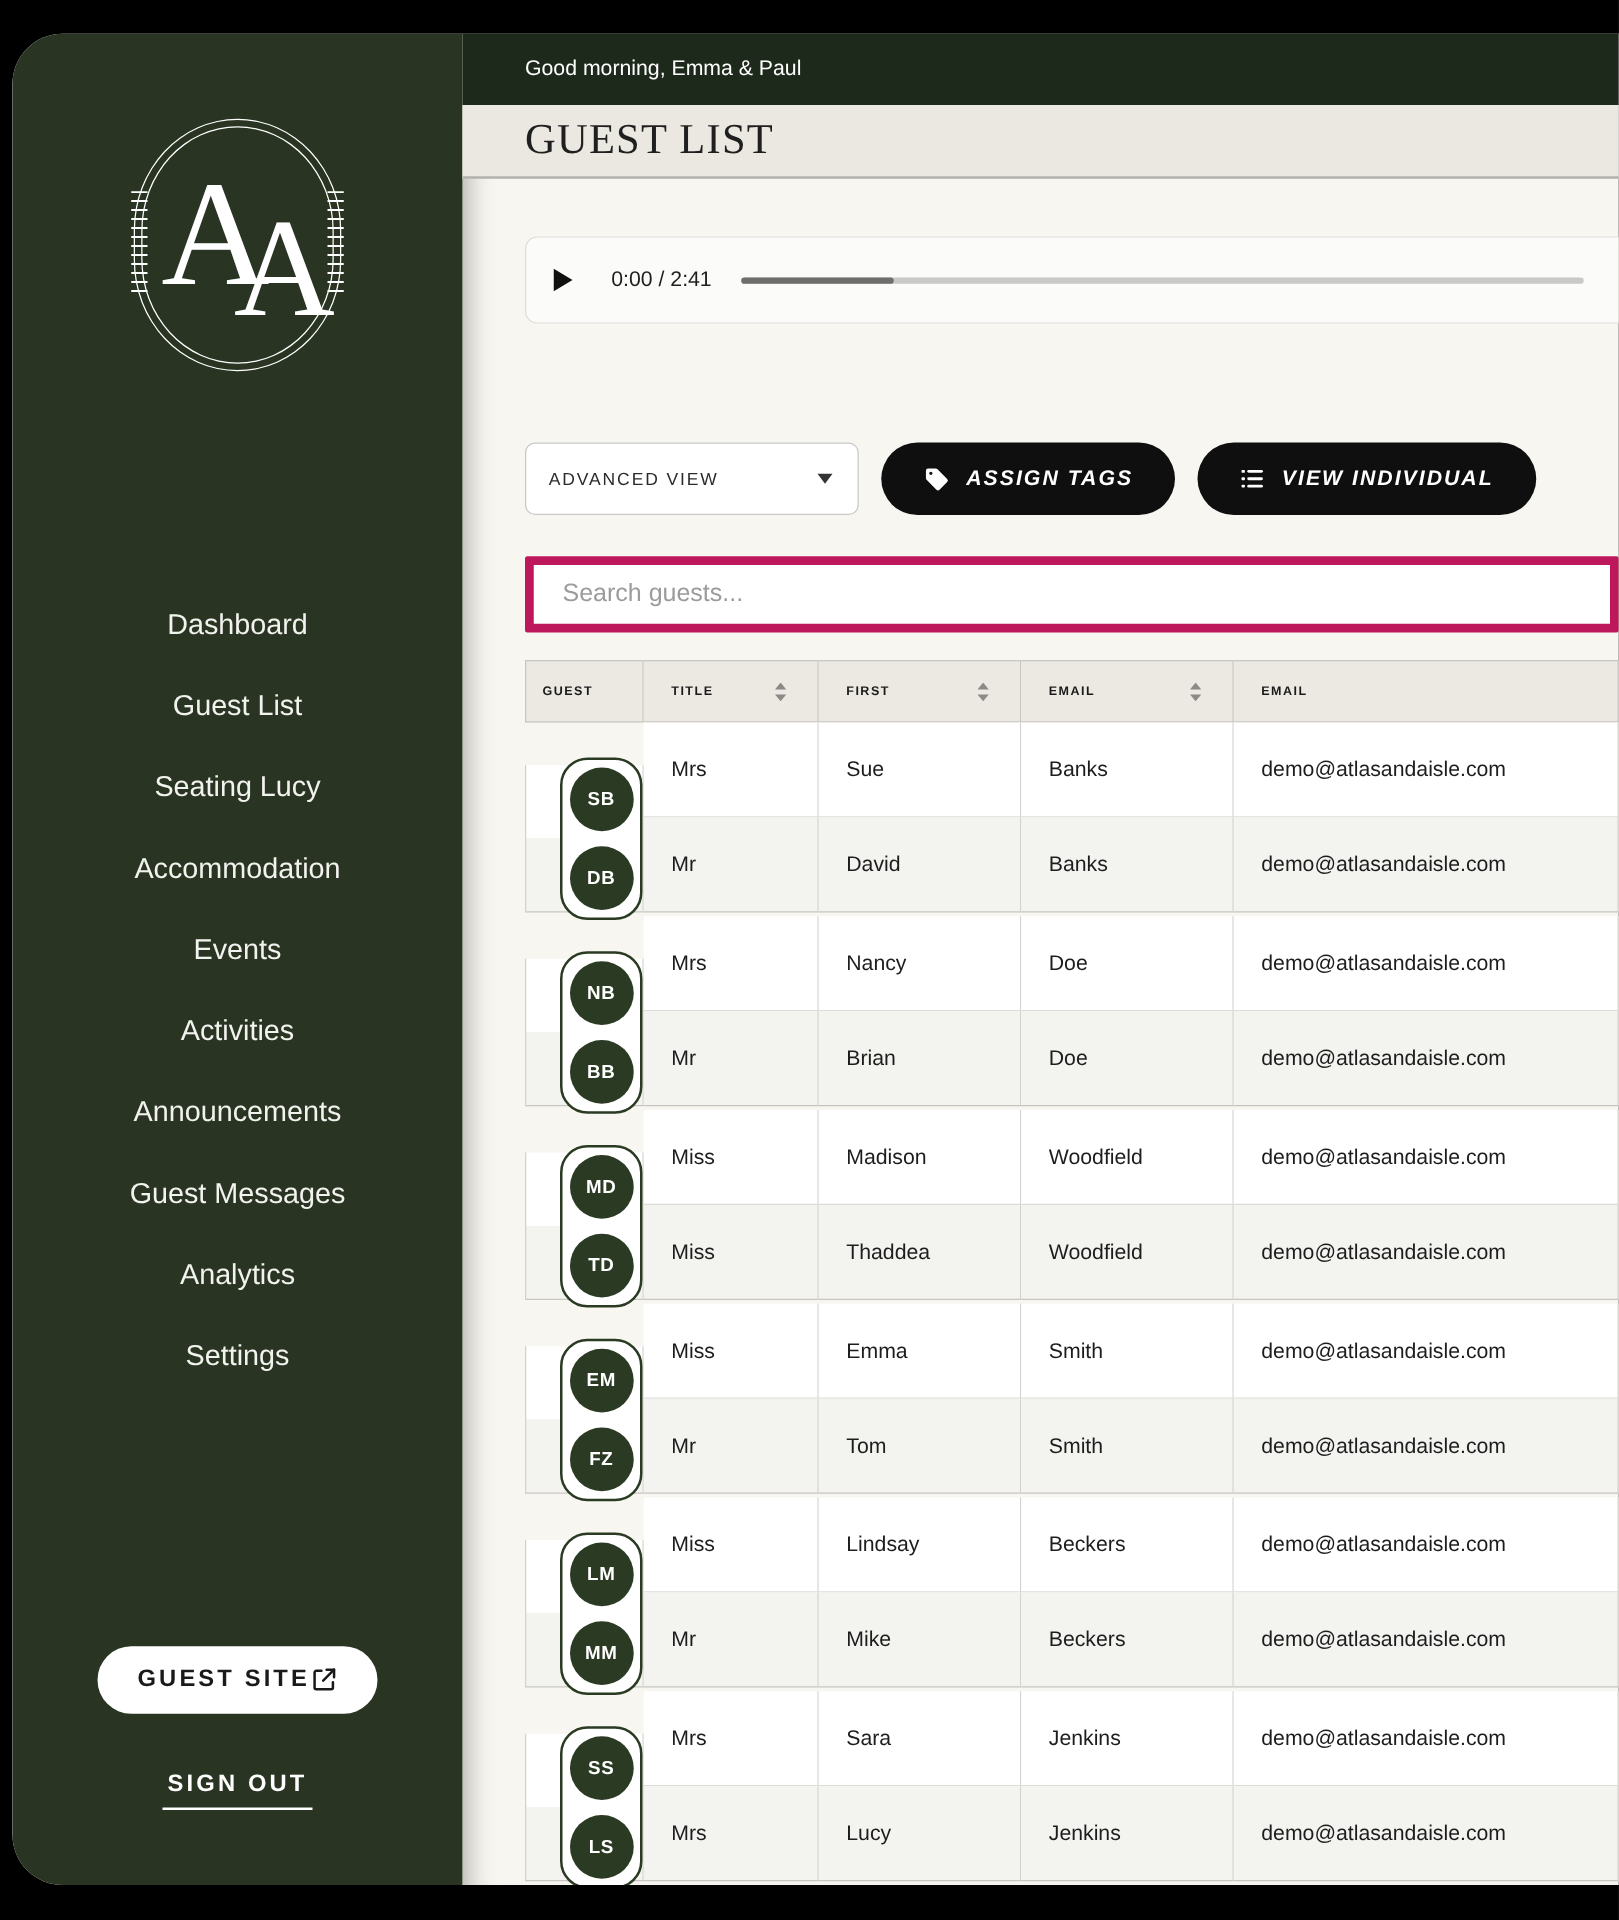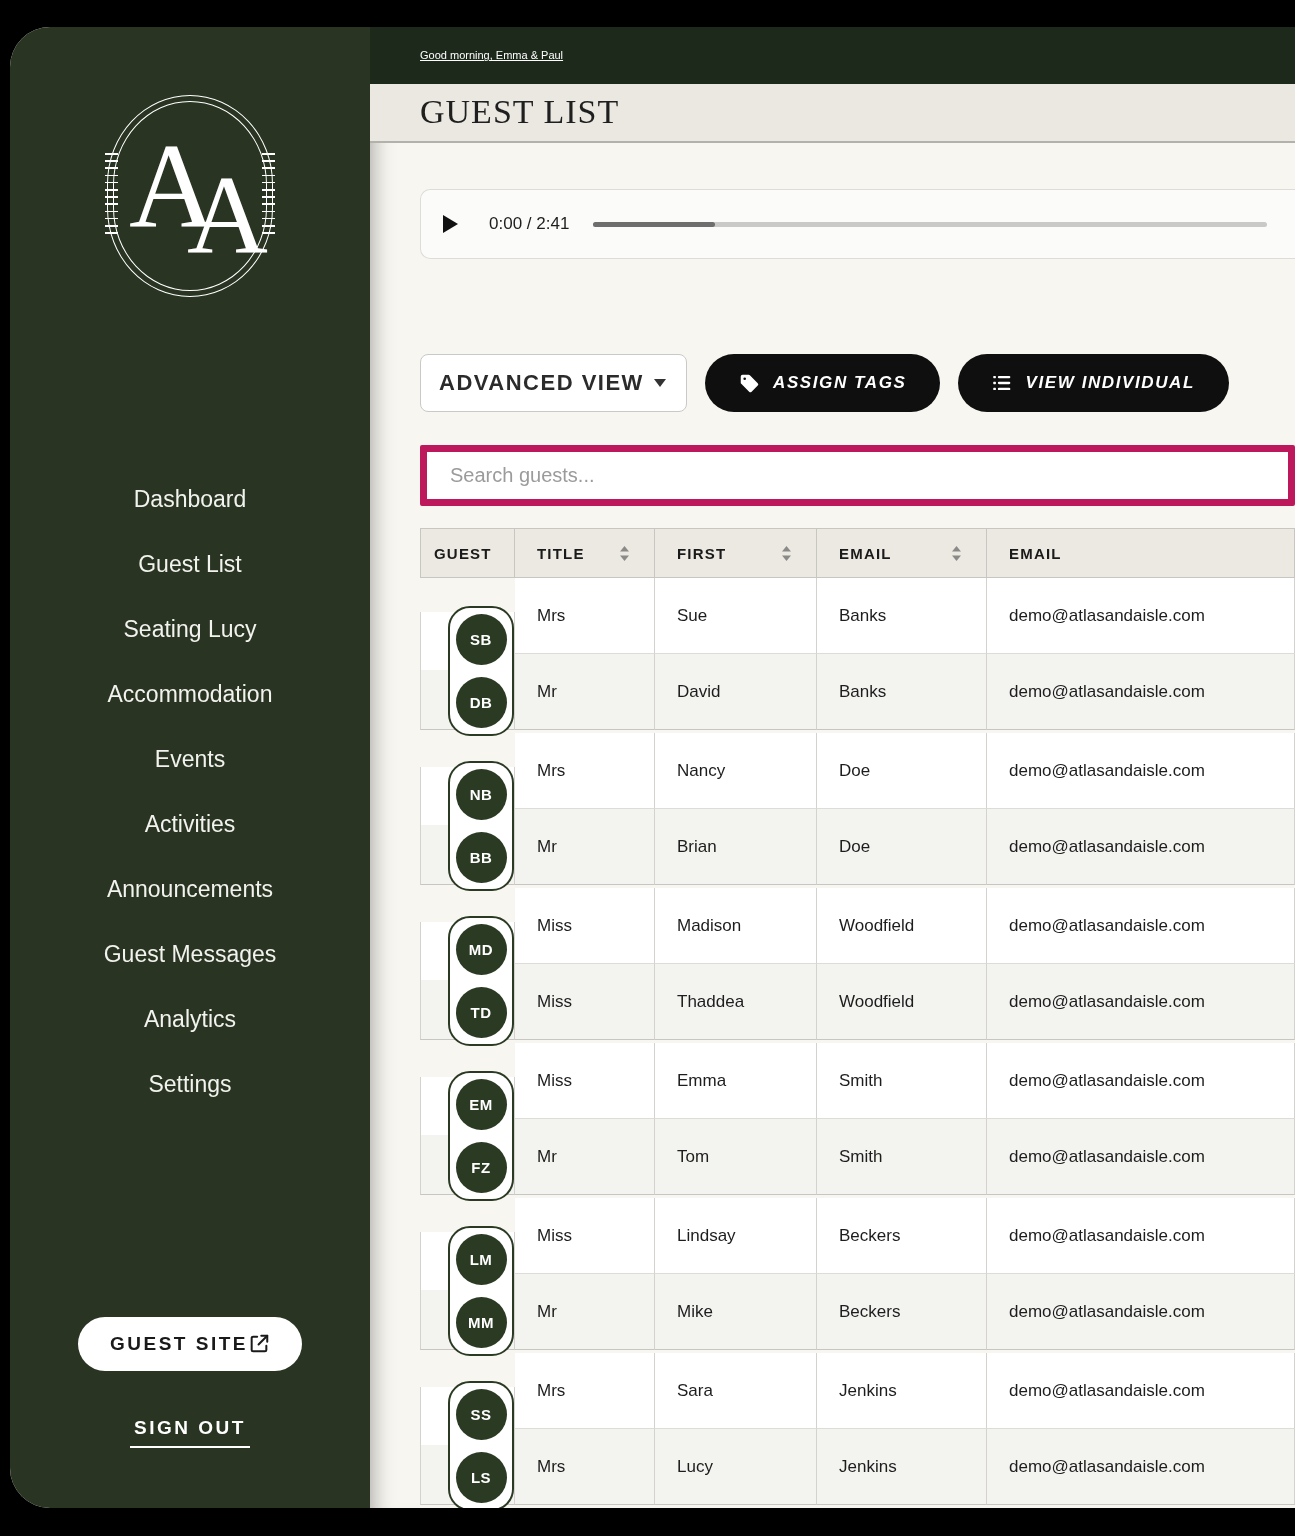--- a/index.html
+++ b/index.html
@@ -37,21 +37,21 @@
   }
   .sign-out {
     margin-top:46px; color:#fff; font-size:19px; font-weight:bold; letter-spacing:2.5px;
     border-bottom:2px solid #fff; padding:0 4px 7px; cursor:pointer; text-decoration:none;
   }
 
   
   .main { flex:1; min-width:0; display:flex; flex-direction:column;
     box-shadow: inset 22px 0 22px -20px rgba(0,0,0,0.35); }
   .topbar { height:68px; background:#1d2a1b; display:flex; align-items:center; padding-left:50px; }
-  .greeting { color:#fff; font-size:11px;text-decoration:underline; }
+  .greeting { color:#fff; font-size:17px; }
   .title-band { height:71px; background:#eae8e1; border-bottom:2px solid #b3b1ac;
     display:flex; align-items:center; padding-left:50px; }
   .page-title { font-family:"Liberation Serif", serif; font-size:34px; font-weight:normal;
     letter-spacing:1px; color:#1f1f1f; }
 
   .content { flex:1; padding:46px 0 0 50px; min-width:0; }
 
   
   .audio-player { height:70px; background:#fbfbfa; border:1px solid #dddcd7; border-right:none;
     border-radius:10px 0 0 10px; display:flex; align-items:center; padding:0 28px 0 22px; }
@@ -60,40 +60,40 @@
   .audio-time { font-size:17px; color:#1e1e1e; margin-left:31px; white-space:nowrap; }
   .audio-track { flex:1; height:5px; background:#c9c9c8; border-radius:3px; margin-left:24px;
     position:relative; cursor:pointer; }
   .audio-fill { position:absolute; left:0; top:0; height:100%; background:#6e6e6e; border-radius:3px; }
 
   
   .controls-row { display:flex; gap:18px; margin-top:95px; height:58px; }
   .adv-select { width:267px; background:#fff; border:1px solid #c9c9c9; border-radius:8px;
     display:flex; align-items:center; justify-content:space-between; padding:0 20px 0 18px;
     cursor:pointer; }
-  .adv-select span { font-size:22px; font-weight:bold; letter-spacing:1.5px; color:#2b2b2b; }
+  .adv-select span { font-size:14px; font-weight:normal; letter-spacing:1.5px; color:#2b2b2b; }
   .caret { width:0; height:0; border-top:8px solid #333; border-left:6px solid transparent;
     border-right:6px solid transparent; }
   .pill-btn { background:#0f0f0f; color:#fff; border:none; border-radius:29px; padding:0 34px;
     display:flex; align-items:center; gap:13px; font-family:"Liberation Sans", sans-serif;
     font-size:17px; font-weight:bold; letter-spacing:1.6px; cursor:pointer;font-style:italic; }
 
   
   .search-input { display:block; width:100%; height:61px; margin-top:33px; background:#fff;
     border:7px solid #be185d; border-radius:2px; padding-left:23px; font-size:20px;
     font-family:"Liberation Sans", sans-serif; color:#222; }
   .search-input::placeholder { color:#9b9b9b; }
 
   
   .grid-cols { display:grid; grid-template-columns:95px 140px 162px 170px minmax(0,1fr); }
   .guest-table { margin-top:22px; }
   .table-header { grid-auto-rows:50px; }
   .header-cell { background:#ece9e2; border-top:1px solid #c8c6c1; border-bottom:1px solid #c8c6c1;
     border-right:1px solid #c8c6c1; display:flex; align-items:center; padding:0 24px 0 22px;
-    font-size:15px; font-weight:bold; letter-spacing:1.2px; color:#1a1a1a; }
+    font-size:10px; font-weight:bold; letter-spacing:1.2px; color:#1a1a1a; }
   .header-cell:first-child { border-left:1px solid #c8c6c1; padding-left:13px; }
   .header-cell .sort-icon { margin-left:auto; display:flex; }
 
   .guest-group { grid-template-rows:76px 76px; margin-bottom:3px; }
   .cell { display:flex; align-items:center; padding-left:22px; font-size:17px; color:#1d1d1d;
     border-right:1px solid #d4d2ce; border-bottom:1px solid #dedcd8; }
   .r0 { background:#fff; }
   .r1 { background:#f3f3f0; border-bottom:1px solid #c8c6c1; }
   .guest-cell { grid-row:1 / span 2; grid-column:1; padding:0; justify-content:flex-end;
     border-left:1px solid #d4d2ce; border-bottom:1px solid #c8c6c1;

